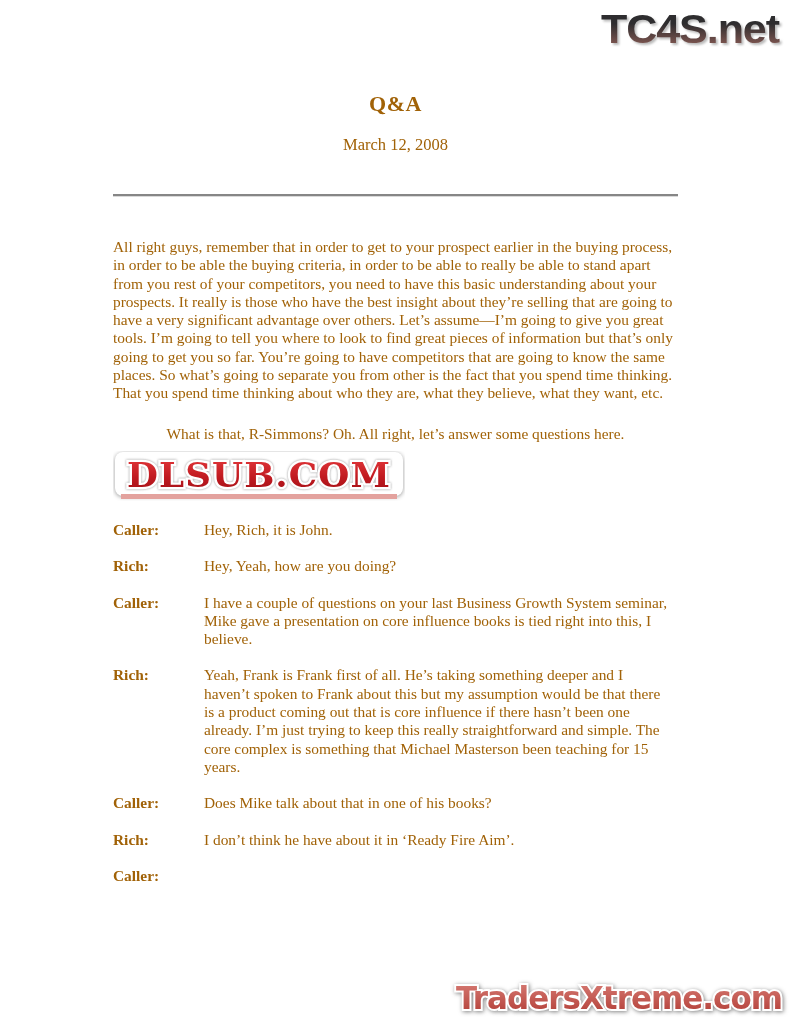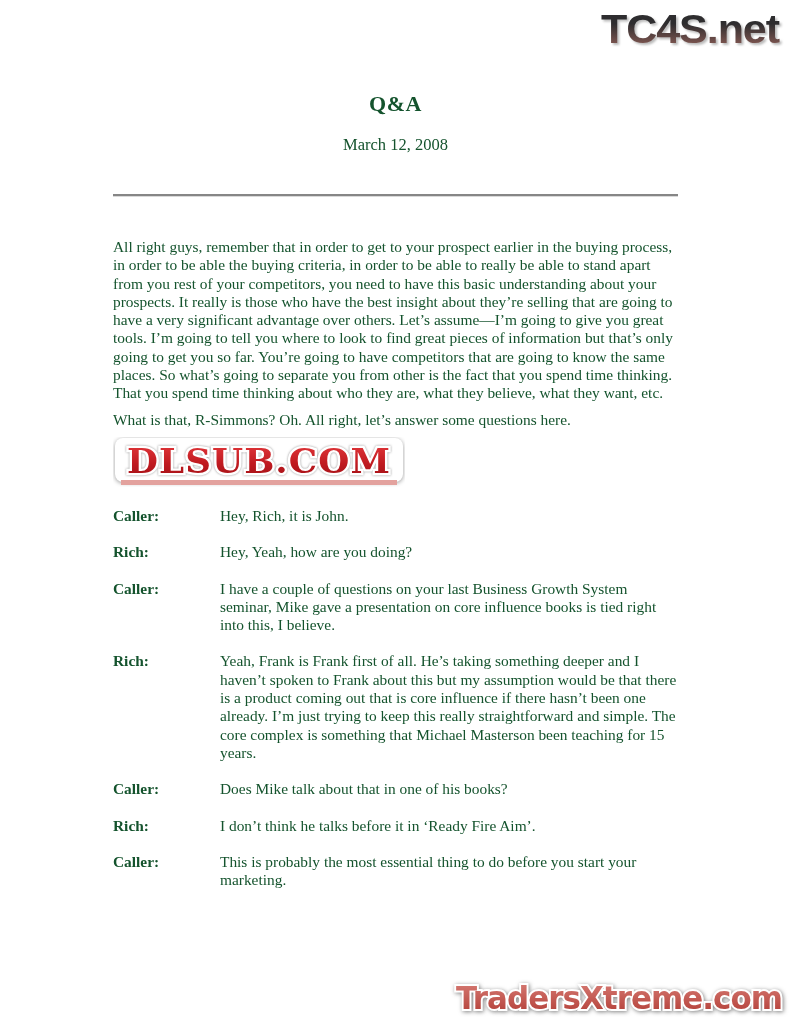--- a/index.html
+++ b/index.html
@@ -1,21 +1,21 @@
 <!DOCTYPE html>
 <html><head>
 <meta charset="utf-8">
 <style>
   html,body{margin:0;padding:0;background:#fff;}
   .page{
     position:relative;
     width:791px;height:1024px;
     background:#ffffff;
     font-family:"Liberation Serif", serif;
-    color:#14532d;
+    color:#a16207;
     overflow:hidden;
   }
   
   .tc4s{position:absolute;top:2px;right:6px;}
   .tc4s svg{filter:drop-shadow(2px 2px 1px rgba(150,150,150,0.65));}
   
   .content{
     position:absolute;left:113px;top:0;width:565px;
     font-size:15.4px;line-height:18.3px;
   }
@@ -27,24 +27,24 @@
   .doc-date{
     margin-top:19px;text-align:center;
     font-size:16.5px;line-height:18px;
   }
   .rule{
     margin-top:40px;height:2px;border:none;
     background:#868686;border-bottom:1px solid #d9d9d9;
   }
   .para{margin:0;}
   .para-1{margin-top:41px;}
-  .para-2{margin-top:8px;}
+  .para-2{margin-top:22px;text-align:center;}
   .dlsub{margin-top:8px;text-align:left;height:50px;}
   .dialogue{margin-top:20px;}
-  .dialogue-row{display:flex;margin-bottom:18px;gap:16px;}
+  .dialogue-row{display:flex;margin-bottom:18px;}
   .speaker{width:91px;flex-shrink:0;font-weight:bold;}
   .speech{width:466px;font-family:Liberation Serif, serif;}
   
   .tradersxtreme{position:absolute;top:976px;right:2px;}
 </style>
 </head>
 <body>
 
 <div class="page">
 
@@ -107,26 +107,25 @@
           <div class="speech">Yeah, Frank is Frank first of all. He’s taking something deeper and I haven’t spoken to Frank about this but my assumption would be that there is a product coming out that is core influence if there hasn’t been one already. I’m just trying to keep this really straightforward and simple. The core complex is something that Michael Masterson been teaching for 15 years.</div>
         </div>
 
         <div class="dialogue-row">
           <div class="speaker">Caller:</div>
           <div class="speech">Does Mike talk about that in one of his books?</div>
         </div>
 
         <div class="dialogue-row">
           <div class="speaker">Rich:</div>
-          <div class="speech">I don’t think he talks before it in ‘Ready Fire Aim’.</div>
+          <div class="speech">I don’t think he have about it in ‘Ready Fire Aim’.</div>
         </div>
 
         <div class="dialogue-row">
           <div class="speaker">Caller:</div>
-          <div class="speech">This is probably the most essential thing to do before you start your marketing.</div>
         </div>
       </div>
 
   </div>
 
   <div class="tradersxtreme">
     <svg width="340" height="46" viewBox="0 0 340 46">
       <defs>
         <linearGradient id="g-traders" x1="0" y1="0" x2="0" y2="1">
           <stop offset="0" stop-color="#d97f78"></stop>

